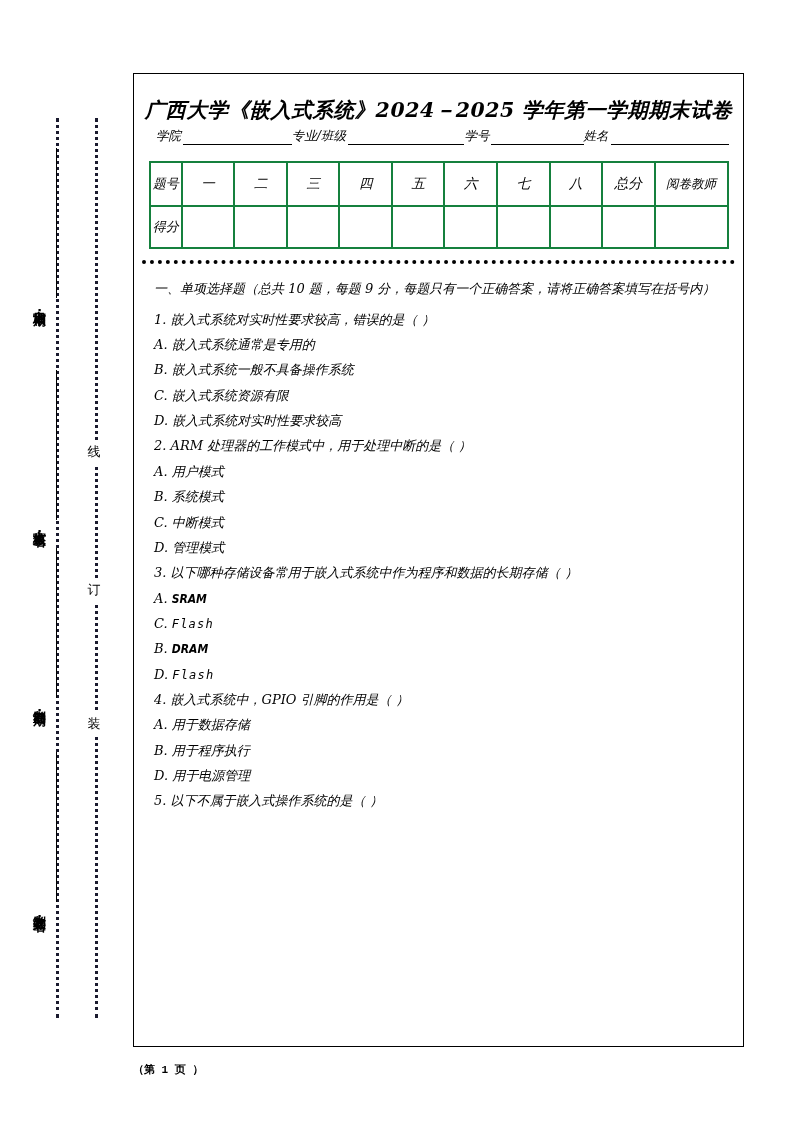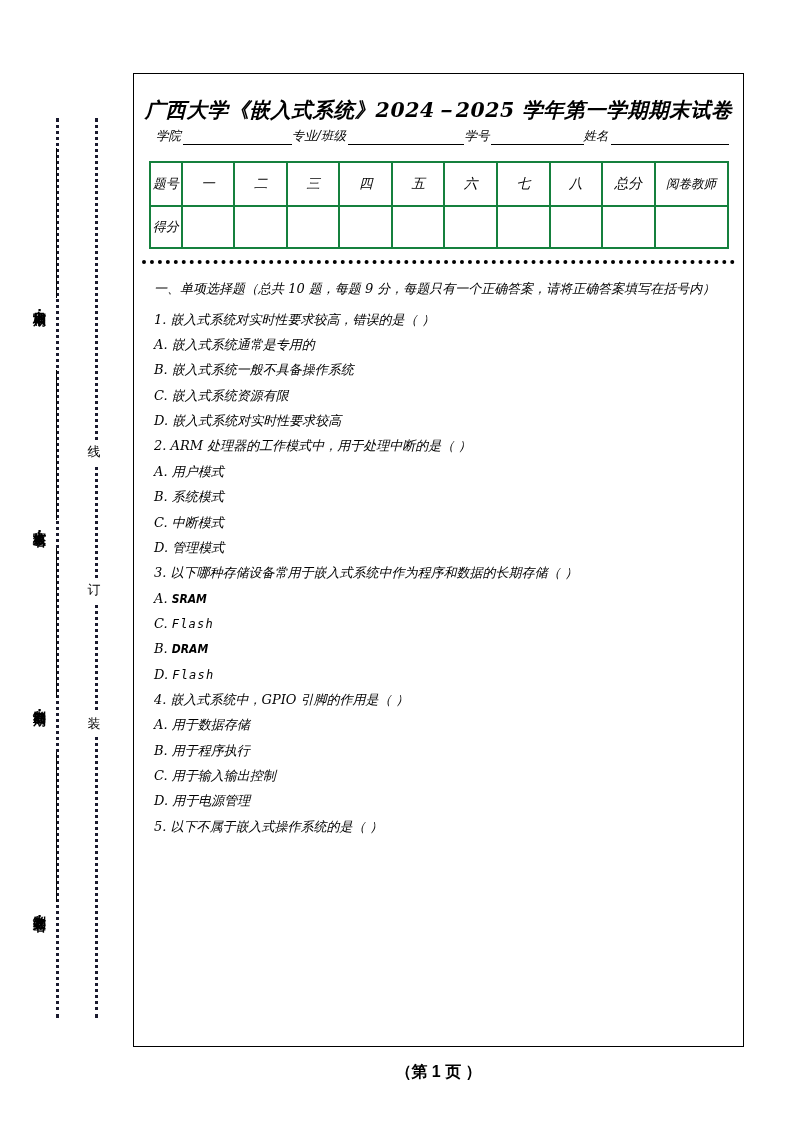--- a/index.html
+++ b/index.html
@@ -170,23 +170,22 @@
     font-family: "DejaVu Serif", "Liberation Serif", serif;
     font-size: 13px;
   }
 
   
   .footer {
     position: absolute;
     left: 133px;
     top: 1062px;
     width: 611px;
-    text-align: center;
-    font-family: Liberation Sans, sans-serif;
-    font-size: 16px;
+    font-family: Liberation Mono, monospace;
+    font-size: 11px;
     font-weight: 700;
   }
 </style>
 </head>
 <body>
 
 <div class="margin-area">
   <div class="dotted-line outer"></div>
   <div class="dotted-line inner"></div>
 
@@ -326,24 +325,20 @@
     </div>
     <div class="opt-line">
       <span class="opt-tag">A.</span>
       <span>用于数据存储</span>
     </div>
     <div class="opt-line">
       <span class="opt-tag">B.</span>
       <span>用于程序执行</span>
     </div>
     <div class="opt-line">
-      <span class="opt-tag">C.</span>
-      <span>用于输入输出控制</span>
-    </div>
-    <div class="opt-line">
       <span class="opt-tag">D.</span>
       <span>用于电源管理</span>
     </div>
 
     <div class="q-line">
       <span>5.</span>
       <span>以下不属于嵌入式操作系统的是（   ）</span>
     </div>
 
   </div>

